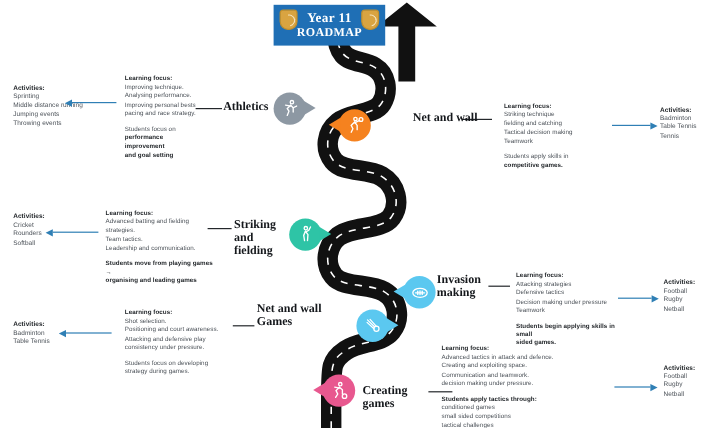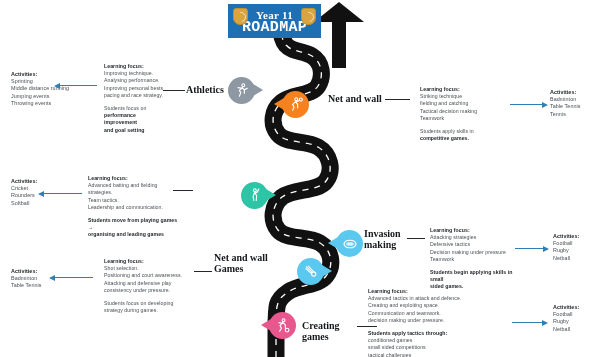--- a/index.html
+++ b/index.html
@@ -21,22 +21,22 @@
     background:#1f6fb5;
     display:flex;flex-direction:column;align-items:center;justify-content:center;
     z-index:40;
   }
   .banner .line1{
     font-family:"Liberation Serif", serif;
     font-size:11px;color:#ffffff;font-weight:bold;letter-spacing:.3px;
     line-height:12px;
   }
   .banner .line2{
-    font-family:Liberation Mono, monospace;
-    font-size:15px;color:#ffffff;font-weight:bold;letter-spacing:.3px;
+    font-family:Liberation Serif, serif;
+    font-size:10px;color:#ffffff;font-weight:bold;letter-spacing:.3px;
     line-height:13px;
   }
   .crest{
     position:absolute;width:13px;height:15px;top:4px;
     background:#d9a441;
     border-radius:3px 3px 7px 7px;
     border:1px solid #c08f2e;
   }
   .crest:after{
     content:"";position:absolute;left:2px;top:3px;width:8px;height:8px;
@@ -201,21 +201,21 @@
     <div class="glyph">
       <svg width="17" height="17" viewBox="0 0 24 24" fill="none" stroke="#ffffff" stroke-width="1.6" stroke-linecap="round">
         <circle cx="13" cy="4.5" r="2"></circle>
         <path d="M12 8 L8 12 L10 16 L8 20"></path>
         <path d="M12 8 L15 12 L15 17"></path>
         <path d="M12 9 L18 6"></path>
         <circle cx="19.5" cy="5" r="2.2"></circle>
       </svg>
     </div>
   </div>
-  <div class="stage-label" style="left:328px;top:93px;width:60px;">Net and wall</div>
+  <div class="stage-label" style="left:344px;top:93px;width:60px;">Net and wall</div>
   <div class="rule" style="left:385px;top:99px;width:25px;"></div>
 
   <div class="block" style="left:420px;top:86px;width:80px;">
     <div class="hd">Learning focus:</div>
     <div class="ln">Striking technique</div>
     <div class="ln">fielding and catching</div>
     <div class="ln">Tactical decision making</div>
     <div class="ln">Teamwork</div>
     <div class="gap"></div>
     <div class="ln">Students apply skills in</div>
@@ -235,20 +235,24 @@
     <div class="bulb" style="background:#2ec4a6;"></div>
     <div class="tail"></div>
     <div class="glyph">
       <svg width="17" height="17" viewBox="0 0 24 24" fill="none" stroke="#ffffff" stroke-width="1.6" stroke-linecap="round">
         <circle cx="12.5" cy="4.5" r="2"></circle>
         <path d="M12 8 L10 13 L11 19"></path>
         <path d="M12 8 L15 12 L14.5 19"></path>
         <path d="M12 9 L16 7 L18 3"></path>
       </svg>
     </div>
+  </div>
+  <div class="stage-label right-al" style="left:195px;top:182px;width:46px;line-height:11px;">
+    <div>Striking and</div>
+    <div>fielding</div>
   </div>
   <div class="rule" style="left:173px;top:190px;width:20px;"></div>
 
   <div class="block" style="left:88px;top:175px;width:90px;">
     <div class="hd">Learning focus:</div>
     <div class="ln">Advanced batting and fielding strategies.</div>
     <div class="ln">Team tactics.</div>
     <div class="ln">Leadership and communication.</div>
     <div class="gap"></div>
     <div class="ln b">Students move from playing games →</div>

